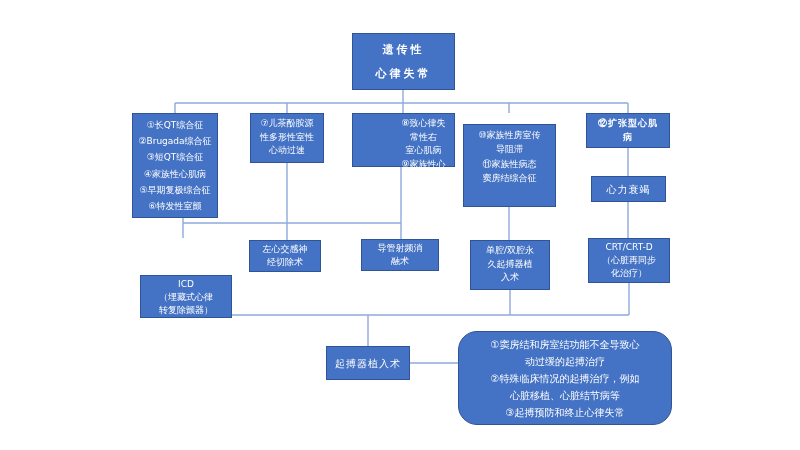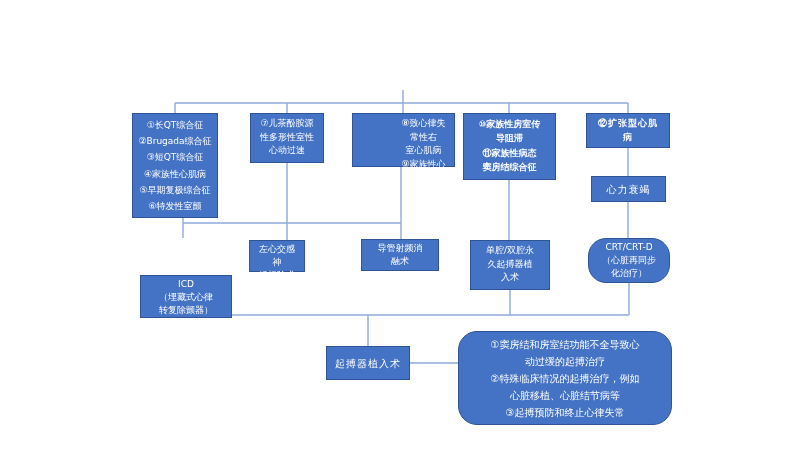--- a/index.html
+++ b/index.html
@@ -21,28 +21,28 @@
     text-align:center;
   }
   .node.center{
     display:flex;align-items:center;justify-content:center;
     text-align:center;padding:2px;letter-spacing:1px;
   }
   #n-root{left:352px;top:33px;width:103px;height:57px;font-size:11px;line-height:2.1;letter-spacing:3px;font-weight:bold;}
   #n-g1{left:132px;top:113px;width:86px;height:105px;line-height:1.8;}
   #n-g2{left:250px;top:113px;width:74px;height:50px;}
   #n-g3{left:352px;top:113px;width:103px;height:54px;padding-left:45px;}
-  #n-g4{left:463px;top:113px;width:93px;height:67px;line-height:1.6;font-weight:bold;}
+  #n-g4{left:463px;top:124px;width:93px;height:83px;line-height:1.6;}
   #n-g5{left:586px;top:113px;width:84px;height:35px;font-weight:bold;}
   #n-hf{left:591px;top:176px;width:75px;height:26px;font-size:10px;}
   #n-icd{left:140px;top:238px;width:92px;height:43px;line-height:1.45;padding-top:2px;margin-top:37px;}
-  #n-lcsd{left:249px;top:240px;width:56px;height:32px;line-height:1.45;padding-top:2px;}
+  #n-lcsd{left:249px;top:240px;width:72px;height:32px;line-height:1.45;padding-top:2px;}
   #n-abl{left:361px;top:239px;width:78px;height:32px;line-height:1.45;padding-top:2px;}
   #n-perm{left:470px;top:240px;width:80px;height:50px;}
-  #n-crt{left:588px;top:238px;width:82px;height:45px;line-height:1.45;padding-top:2px;border-radius:18px;}
+  #n-crt{left:588px;top:238px;width:82px;height:45px;line-height:1.45;padding-top:2px;}
   #n-impl{left:326px;top:346px;width:84px;height:34px;font-size:10px;}
   #n-ind{left:458px;top:331px;width:214px;height:94px;font-size:10px;line-height:1.7;padding:4px 8px;border-radius:19px;}
 </style>
 </head>
 <body>
 
 <div class="stage">
 
   <svg class="lines" viewBox="0 0 800 450">
 
@@ -66,20 +66,22 @@
 
     <line x1="186" y1="315" x2="629" y2="315"></line>
     <line x1="186" y1="281" x2="186" y2="315"></line>
     <line x1="510" y1="290" x2="510" y2="315"></line>
     <line x1="629" y1="283" x2="629" y2="315"></line>
     <line x1="368" y1="315" x2="368" y2="346"></line>
 
     <line x1="410" y1="363" x2="458" y2="363"></line>
   </svg>
 
+  <div class="node center" id="n-root">遗传性
+心律失常</div>
 
   <div class="node" id="n-g1">①长QT综合征
 ②Brugada综合征
 ③短QT综合征
 ④家族性心肌病
 ⑤早期复极综合征
 ⑥特发性室颤</div>
   <div class="node" id="n-g2">⑦儿茶酚胺源
 性多形性室性
 心动过速</div>

